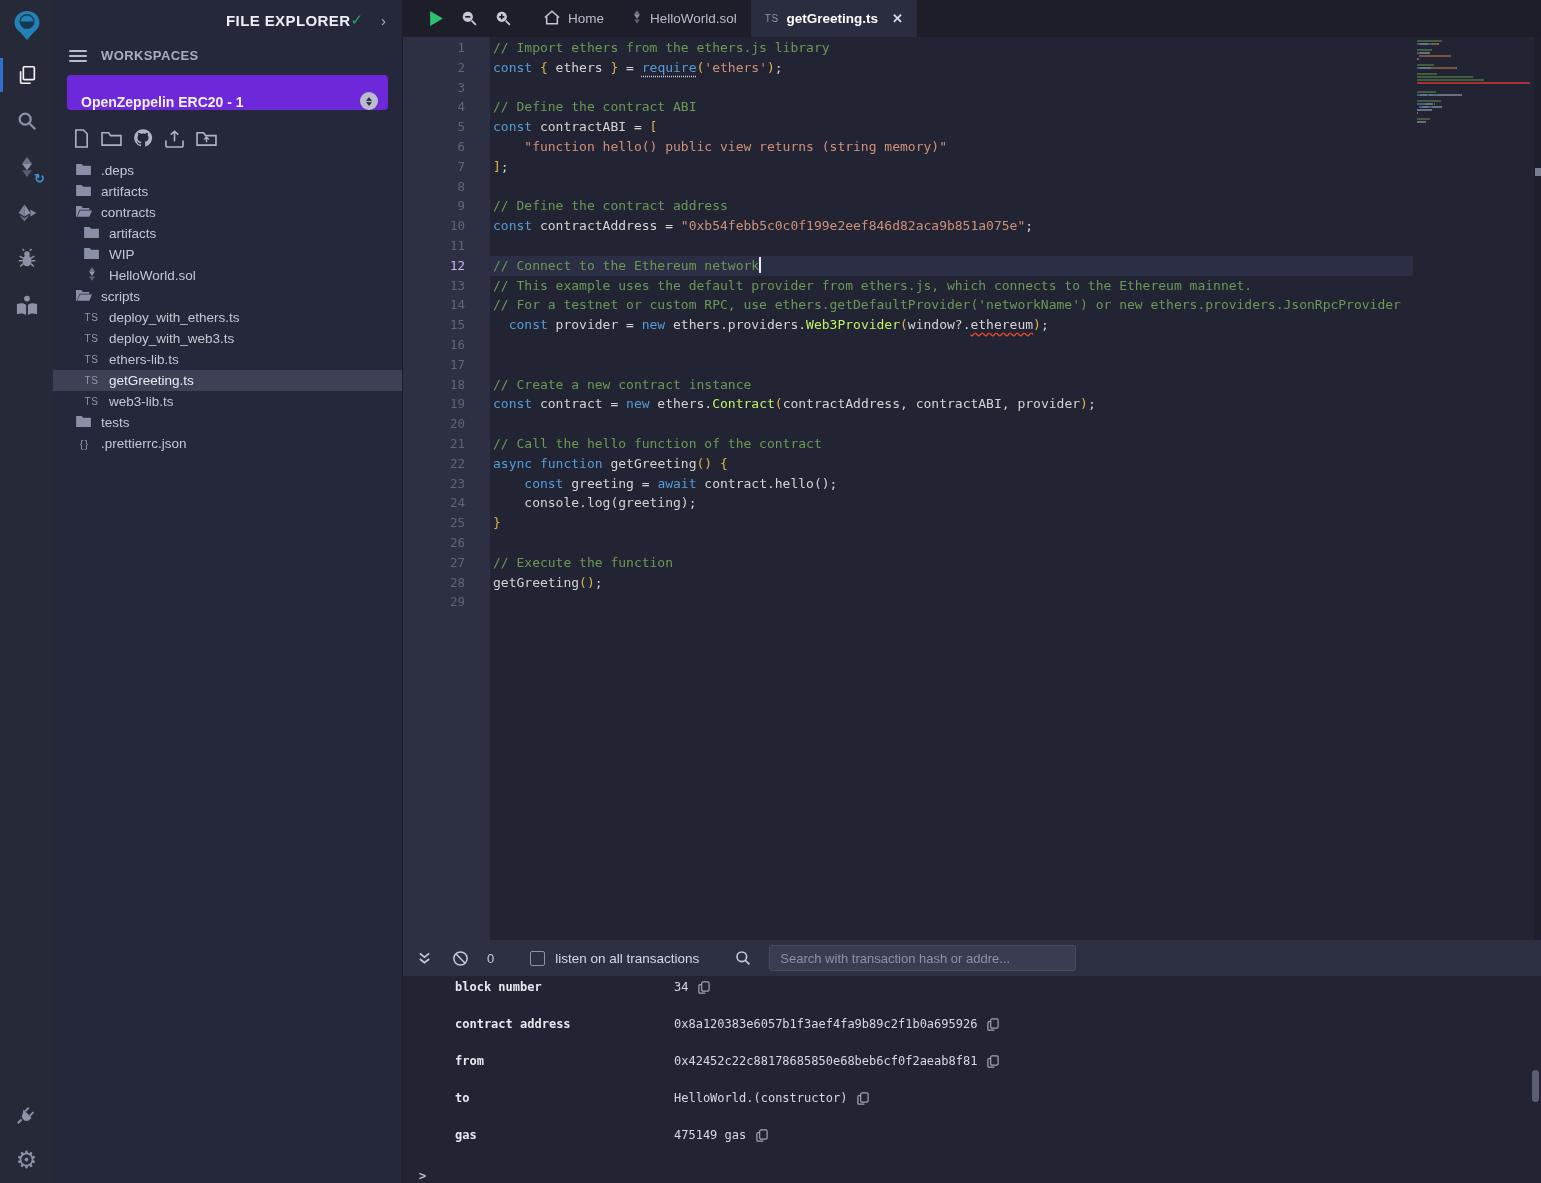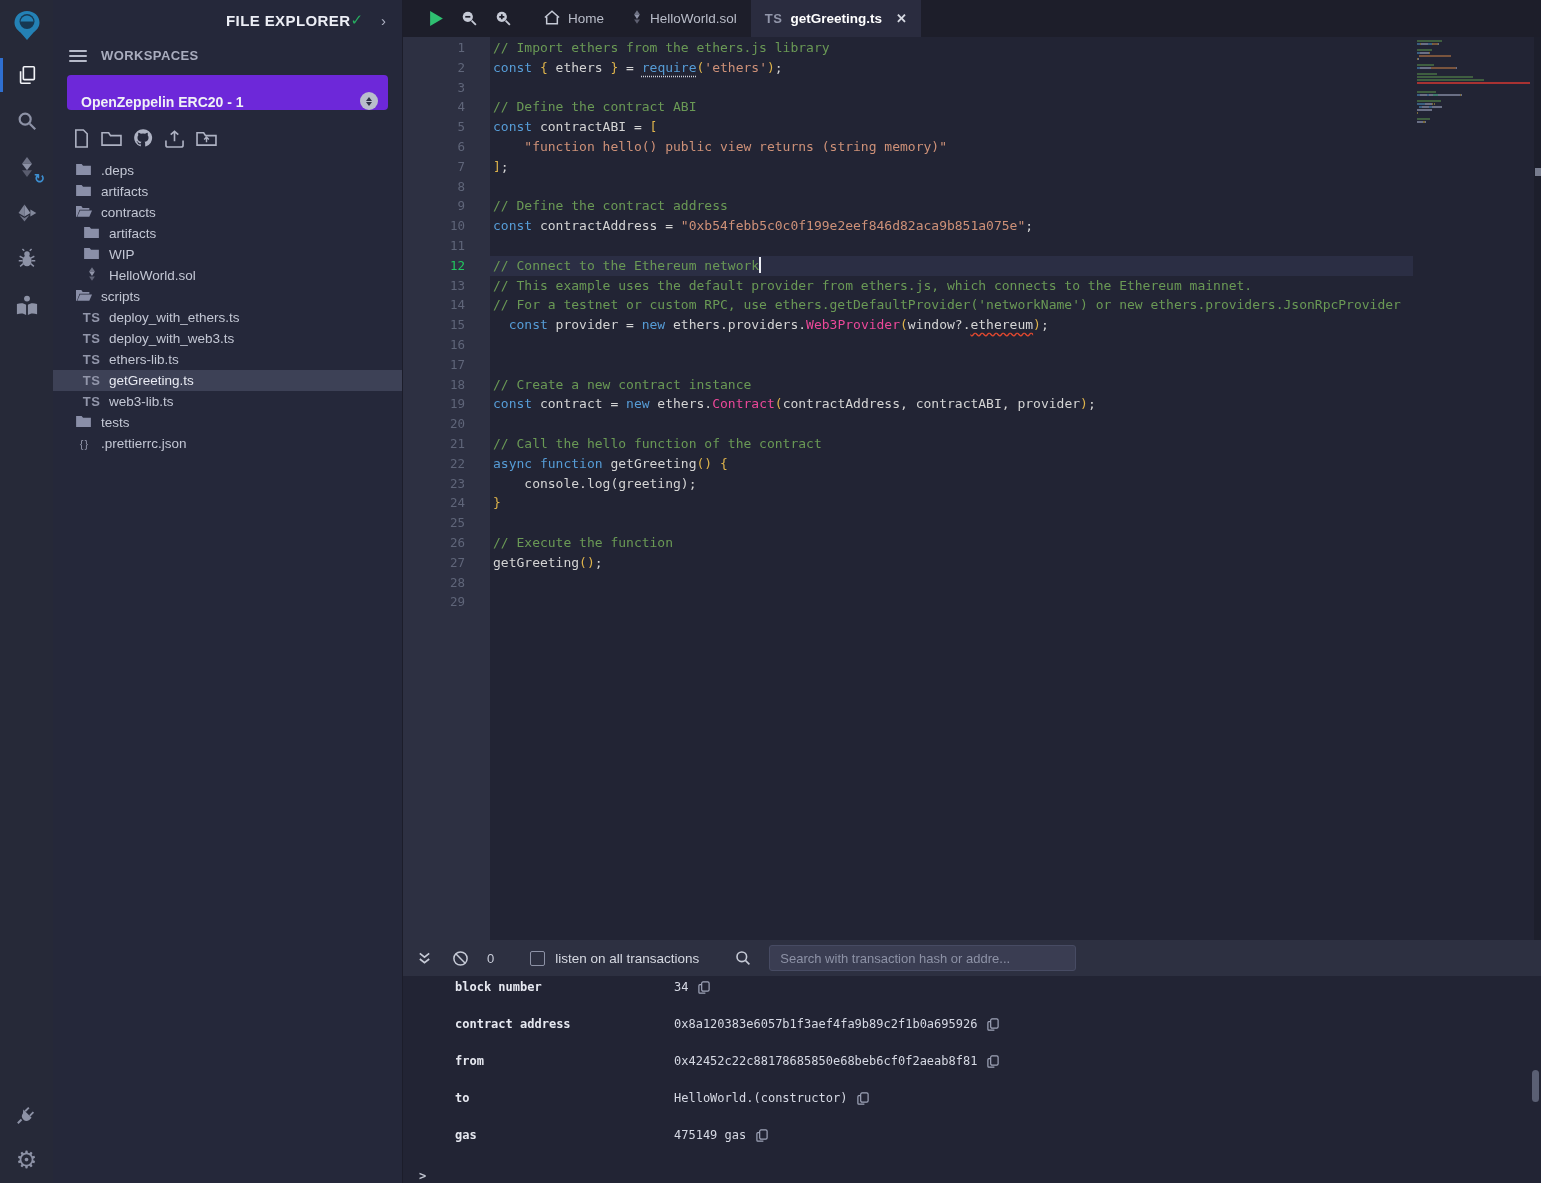--- a/index.html
+++ b/index.html
@@ -41,44 +41,44 @@
   .ws-badge i.up { border-bottom:4px solid #2e3147; }
   .ws-badge i.dn { border-top:4px solid #2e3147; }
   .sp-actions { display:flex; align-items:center; gap:11px; padding:18px 0 8px 20px; }
   .sp-actions .act { cursor:pointer; display:flex; }
   .tree { margin-top:4px; }
   .tree-row { height:21px; display:flex; align-items:center; font-size:13.5px; color:#c3c7d4;
               padding-left:22px; cursor:pointer; white-space:nowrap; }
   .tree-row .ticon { width:17px; margin-right:9px; display:flex; justify-content:center; flex-shrink:0; }
   .tree-row.ind { padding-left:30px; }
   .tree-row.sel { background:#3d4156; color:#e8eaf2; }
-  .ts-glyph { font-size:13px; font-weight:700; color:#9296aa; letter-spacing:.5px; }
+  .ts-glyph { font-size:10px; font-weight:400; color:#9296aa; letter-spacing:.5px; }
   .js-glyph { font-size:11px; color:#9296aa; letter-spacing:-1px; }
 
   
   .main { flex:1; display:flex; flex-direction:column; min-width:0; }
   .editor { height:952px; display:flex; flex-direction:column; background:#222434; }
   .tab-bar { height:37px; background:#1d1e2a; display:flex; align-items:stretch; flex-shrink:0; }
   .tb-actions { display:flex; align-items:center; gap:17px; padding:0 18px 0 26px; }
   .tb-actions .act { cursor:pointer; display:flex; }
   .tab { display:flex; align-items:center; gap:8px; padding:0 14px; font-size:13.5px;
          color:#b9bdc9; cursor:pointer; }
   .tab.active { background:#2a2c3f; color:#ffffff; font-weight:600; }
   .tab .close { margin-left:6px; font-size:13px; color:#d6d9e2; cursor:pointer; }
   .editor-body { flex:1; display:flex; position:relative; overflow:hidden;
                  font-family:"DejaVu Sans Mono","Liberation Mono",monospace; font-size:13px; }
   .gutter { width:87px; background:#2d3042; flex-shrink:0; padding-top:1px; }
   .gutter .ln { height:19.8px; line-height:19.8px; text-align:right; padding-right:25px;
                 color:#5f6579; font-size:12.5px; }
-  .gutter .ln.cur { color:#22c55e; }
+  .gutter .ln.cur { color:#c4b5fd; }
   .code-area { width:923px; flex-shrink:0; padding-top:1px; position:relative; cursor:text; overflow:hidden; }
   .cl { height:19.8px; line-height:19.8px; white-space:pre; padding-left:3px; }
   .cl.cur { background:#2b2e44; }
   .tk-c { color:#6A9955; } .tk-k { color:#569CD6; } .tk-s { color:#CE9178; }
-  .tk-p { color:#dfb44b; } .tk-t { color:#ec4899;text-align:right; } .tk-w { color:#d4d4d4; }
+  .tk-p { color:#dfb44b; } .tk-t { color:#bef264;text-align:right; } .tk-w { color:#d4d4d4; }
   .tk-u { color:#569CD6; text-decoration:underline dotted #cfd2dc; text-underline-offset:4px; }
   .tk-e { color:#d4d4d4; text-decoration:underline wavy #e4482e; text-underline-offset:3px; }
   .cursor { display:inline-block; width:1.5px; height:16px; background:#eceef5; vertical-align:-3px; }
   .minimap { width:121px; flex-shrink:0; padding:3px 0 0 4px; cursor:pointer; }
   .mm-line { height:2px; margin-bottom:1px; display:flex; }
   .mm-seg { height:2px; }
   .mm-err { background:#a83232 !important; width:113px !important; }
   .ovr { width:10px; background:#1d1f2c; flex-shrink:0; position:relative; }
   .ovr-thumb { position:absolute; left:1px; right:1px; top:131px; height:8px; background:#777c8e; cursor:pointer; }
 
@@ -428,20 +428,21 @@
             <div class="cl"><span class="tk-c">// This example uses the default provider from ethers.js, which connects to the Ethereum mainnet.</span></div>
             <div class="cl"><span class="tk-c">// For a testnet or custom RPC, use ethers.getDefaultProvider('networkName') or new ethers.providers.JsonRpcProvider</span></div>
             <div class="cl"><span class="tk-w">  </span><span class="tk-k">const</span><span class="tk-w"> provider = </span><span class="tk-k">new</span><span class="tk-w"> ethers.providers.</span><span class="tk-t">Web3Provider</span><span class="tk-p">(</span><span class="tk-w">window?.</span><span class="tk-e">ethereum</span><span class="tk-p">)</span><span class="tk-w">;</span></div>
             <div class="cl"></div>
             <div class="cl"></div>
             <div class="cl"><span class="tk-c">// Create a new contract instance</span></div>
             <div class="cl"><span class="tk-k">const</span><span class="tk-w"> contract = </span><span class="tk-k">new</span><span class="tk-w"> ethers.</span><span class="tk-t">Contract</span><span class="tk-p">(</span><span class="tk-w">contractAddress, contractABI, provider</span><span class="tk-p">)</span><span class="tk-w">;</span></div>
             <div class="cl"></div>
             <div class="cl"><span class="tk-c">// Call the hello function of the contract</span></div>
             <div class="cl"><span class="tk-k">async</span><span class="tk-w"> </span><span class="tk-k">function</span><span class="tk-w"> getGreeting</span><span class="tk-p">()</span><span class="tk-w"> </span><span class="tk-p">{</span></div>
+            <div class="cl"><span class="tk-w">    </span><span class="tk-k">const</span><span class="tk-w"> greeting = </span><span class="tk-k">await</span><span class="tk-w"> contract.hello();</span></div>
             <div class="cl"><span class="tk-w">    console.log(greeting);</span></div>
             <div class="cl"><span class="tk-p">}</span></div>
             <div class="cl"></div>
             <div class="cl"><span class="tk-c">// Execute the function</span></div>
             <div class="cl"><span class="tk-w">getGreeting</span><span class="tk-p">()</span><span class="tk-w">;</span></div>
             <div class="cl"></div>
           </div>
         <div class="minimap" id="minimap">
             <div class="mm-line">
               <span class="mm-seg" style="width: 24.94px; background: rgb(63, 94, 64);"></span>

